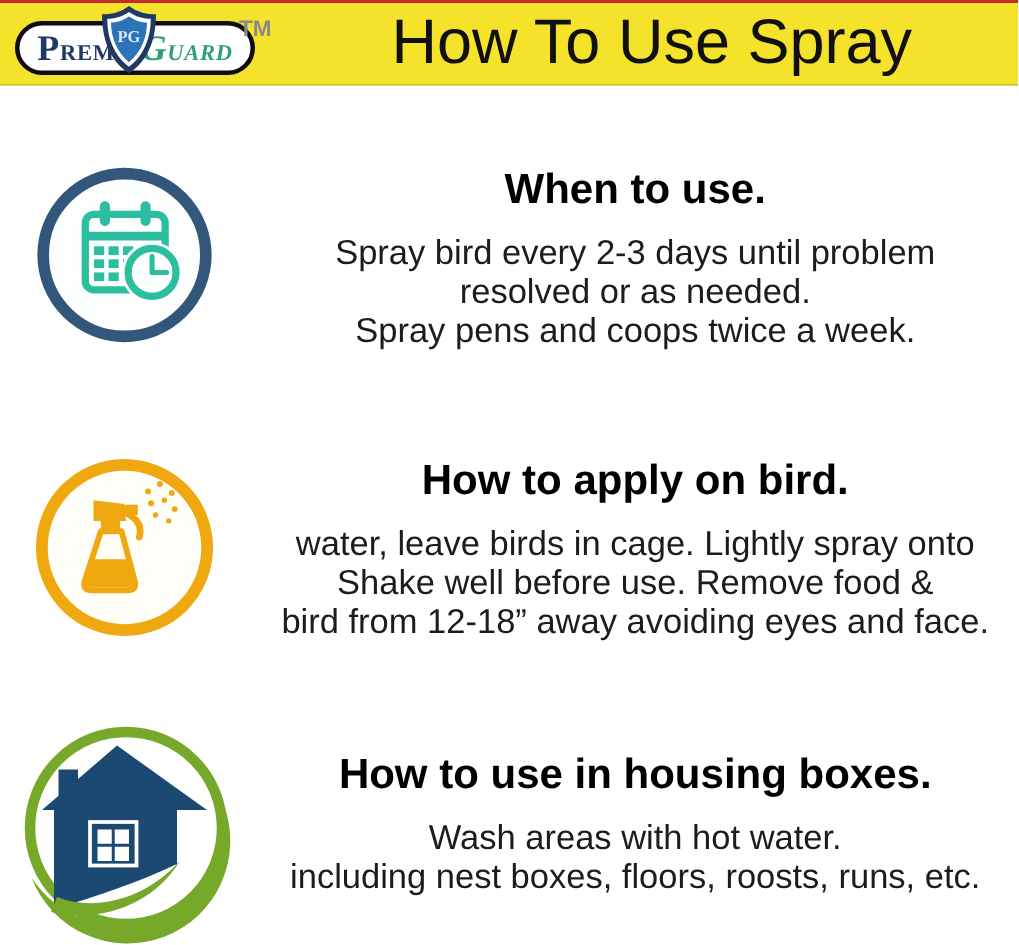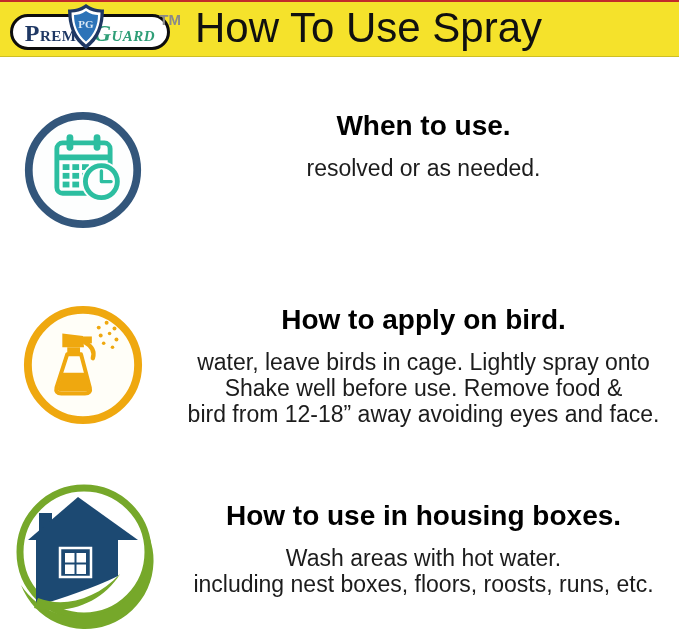--- a/index.html
+++ b/index.html
@@ -45,21 +45,21 @@
     position: absolute; left: 53px; top: -14px;
     width: 40px; height: 47px; z-index: 4;
   }
   .logo-tm {
     position: absolute; right: -14px; top: -6px;
     font-size: 15px; color: #8a8a8a; font-weight: bold;
     font-family: "Liberation Sans", sans-serif;
   }
   .title {
     position: absolute; left: 195px; right: 5px; top: 0; height: 57px;
-    line-height: 56px; text-align: left;
+    line-height: 56px; text-align: center;
     font-size: 42px; font-weight: 400; color: #101010;
   }
   
   .row { position: absolute; left: 0; right: 0; }
   .row .icon { position: absolute; display: block; }
   .row .text { position: absolute; left: 176px; top: 0; width: 495px; text-align: center; }
   #section-1 { top: 109px; }
   #section-1 .icon { left: 22px; top: 0; width: 122px; height: 122px; }
   #section-2 { top: 303px; }
   #section-2 .icon { left: 21px; top: 0; width: 124px; height: 124px; }
@@ -113,21 +113,23 @@
           <rect x="62" y="66" width="7" height="6"></rect>
         <rect x="42" y="75" width="7" height="6"></rect>
           <rect x="52" y="75" width="7" height="6"></rect>
       </g>
       <circle cx="82" cy="75" r="21" fill="#FDFEFE"></circle>
       <circle cx="82" cy="75" r="16.5" fill="#FDFEFE" stroke="#2CBEA0" stroke-width="5"></circle>
       <path d="M82 75 L82 64 M82 75 L92 75" stroke="#2CBEA0" stroke-width="3.5" stroke-linecap="round" fill="none"></path>
     </svg>
     <div class="text">
       <h2 class="sec-heading">When to use.</h2>
+      <div class="ln">Spray bird every 2-3 days until problem</div>
       <div class="ln">resolved or as needed.</div>
+      <div class="ln">Spray pens and coops twice a week.</div>
     </div>
   </section>
 
   <section class="row" id="section-2">
     <svg class="icon" viewBox="0 0 126 126" aria-hidden="true">
       <circle cx="63" cy="63" r="56" fill="#FFFEF8" stroke="#EFA80F" stroke-width="8"></circle>
       <g fill="#EFA80F">
         <path d="M42 31 L63 33.5 L64 45 L42 45 Z"></path>
         <rect x="63" y="34" width="9" height="7"></rect>
         <rect x="47" y="45" width="13" height="8"></rect>

